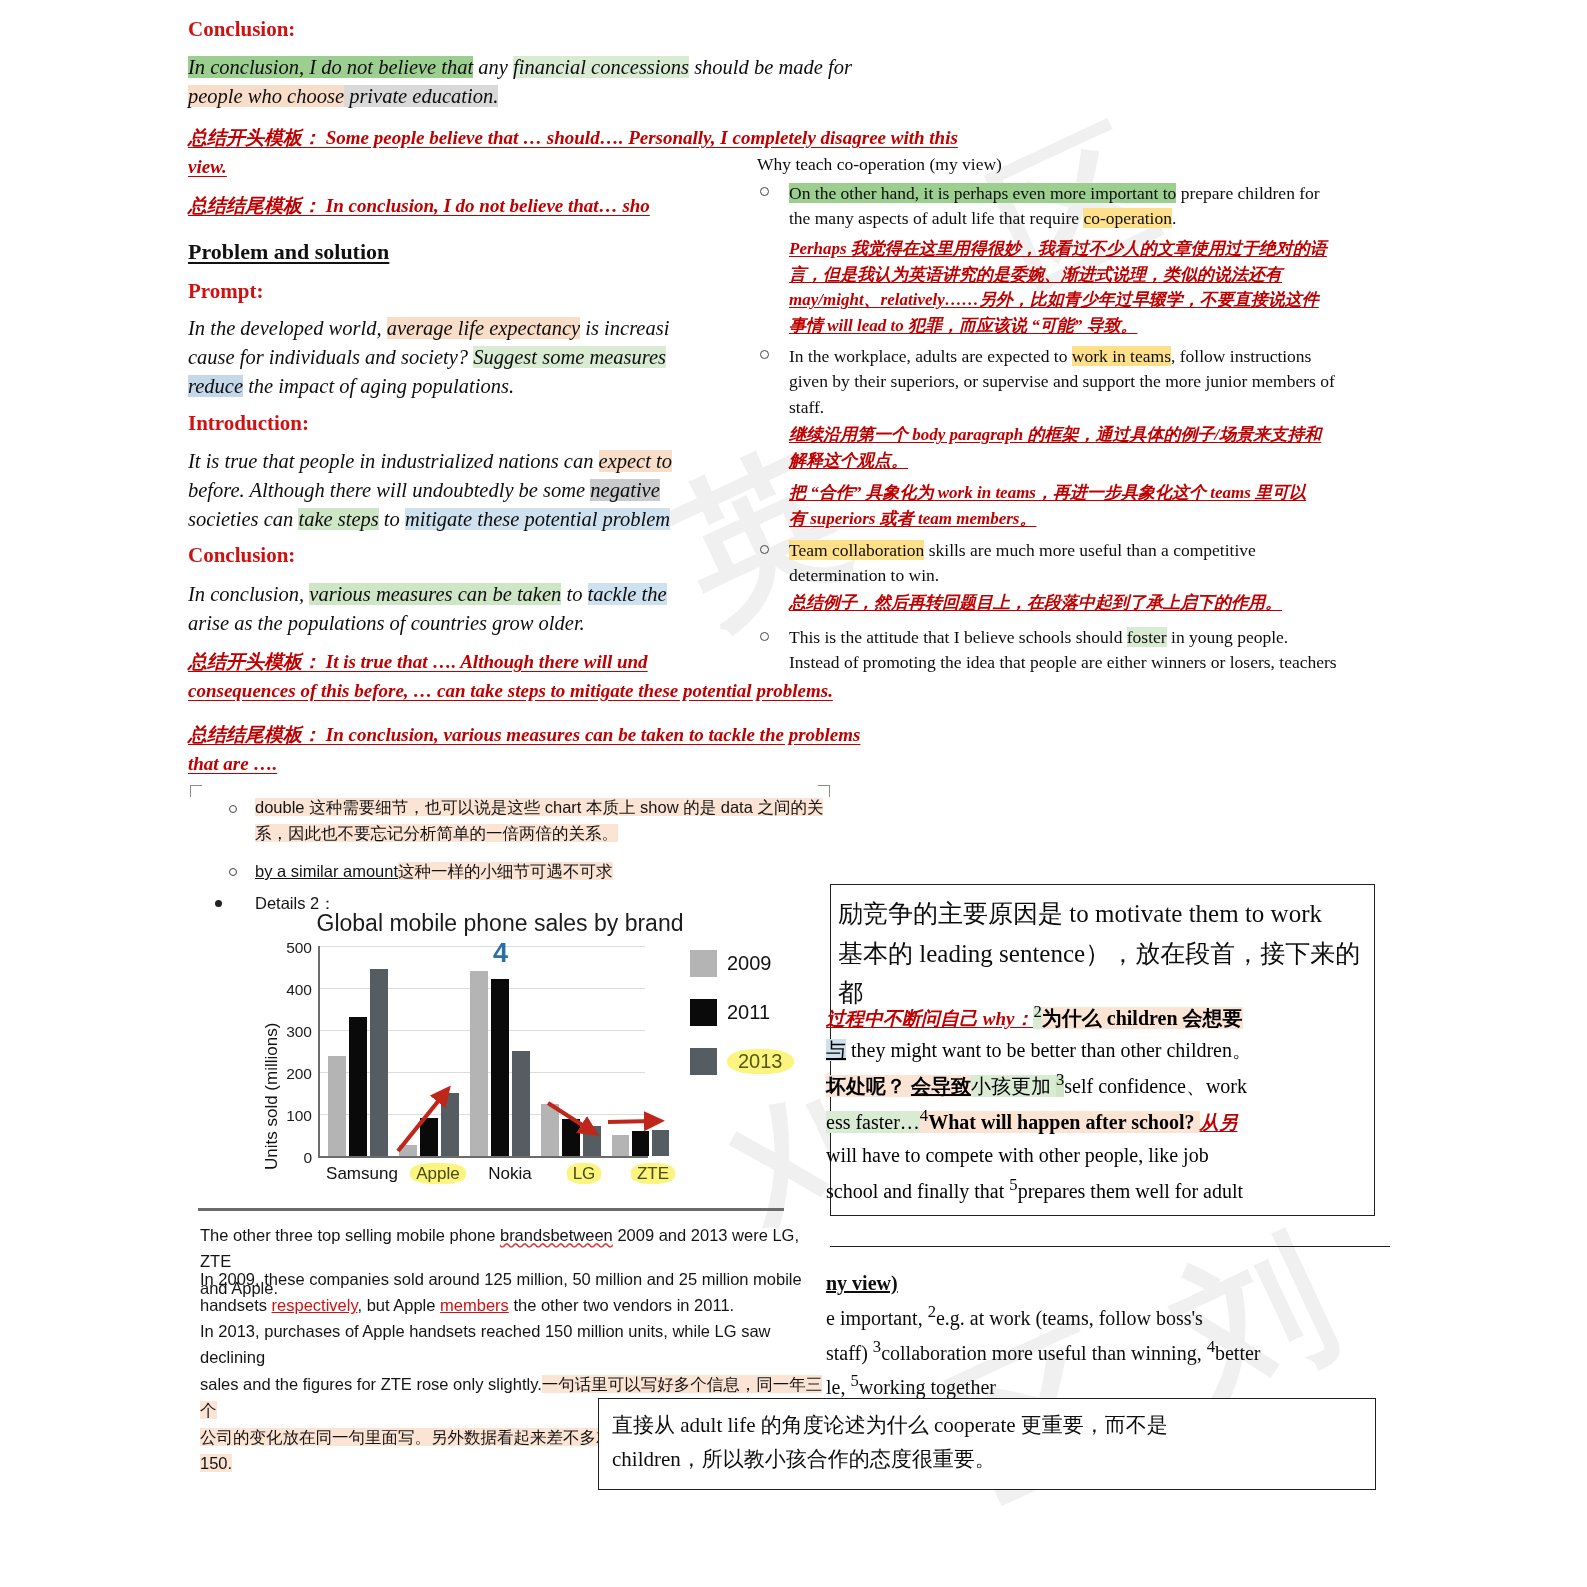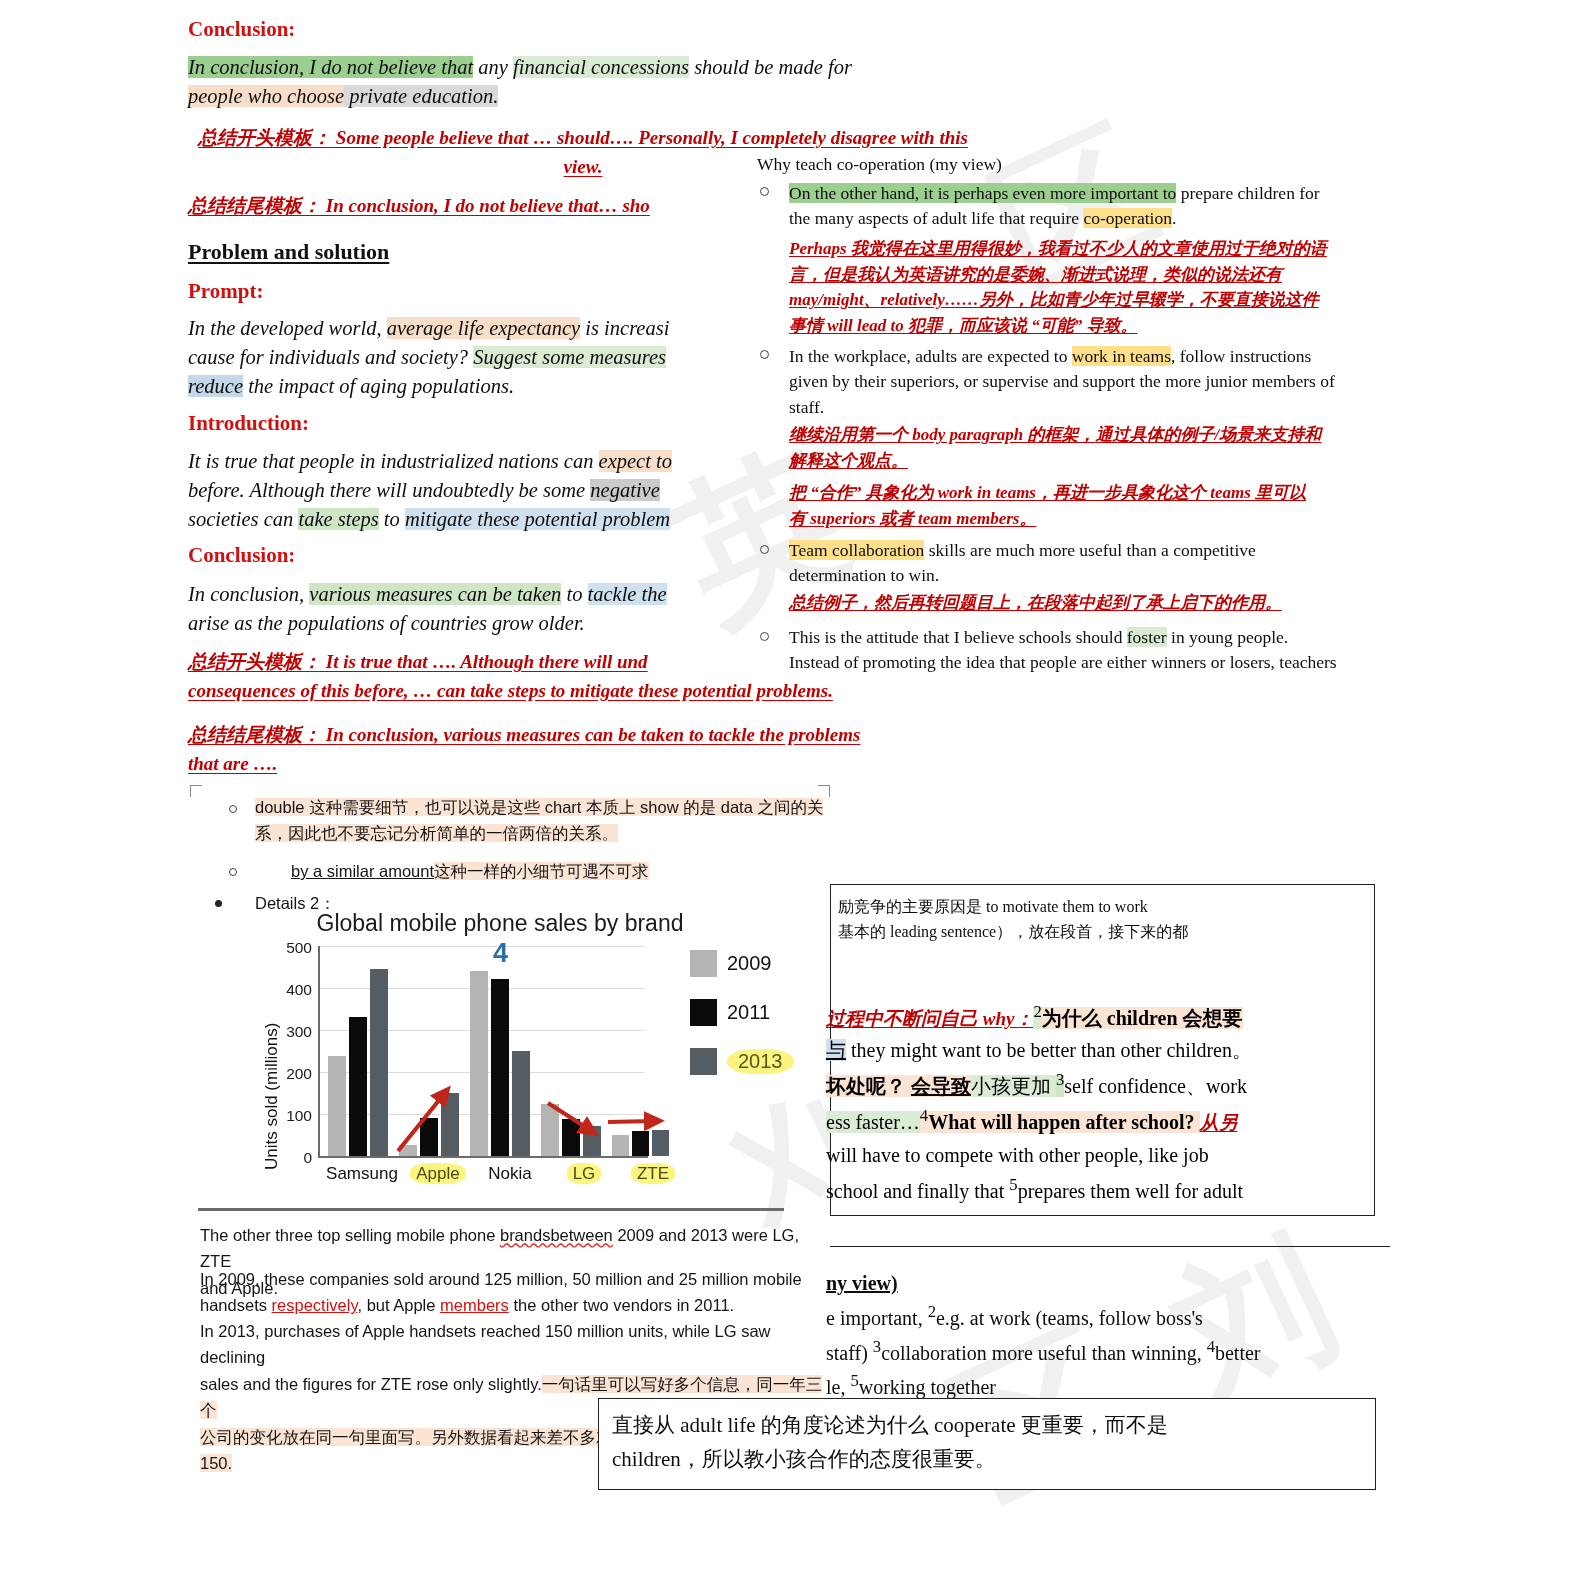--- a/index.html
+++ b/index.html
@@ -141,21 +141,21 @@
 <div class="wm" style="left:960px; top:1310px; font-size:160px; transform:rotate(-25deg);">区</div>
 <div class="wm" style="left:740px; top:1060px; font-size:140px; transform:rotate(-25deg);">刈</div>
 
 <div class="layer h-red" style="left:188px; top:17px;">Conclusion:</div>
 
 <div class="layer body-ser" style="left:188px; top:53px; width:800px;">
   <span class="hl-green">In conclusion, I do not believe that</span><span> any </span><span class="hl-green2">financial concessions</span><span> should be made for</span><br>
   <span class="hl-peach">people who choose</span><span class="hl-grey"> private education.</span>
 </div>
 
-<div class="layer cn-red" style="left:188px; top:124px; width:790px;text-align:center;">
+<div class="layer cn-red" style="left:188px; top:124px; width:790px;">
   <span>总结开头模板：</span><span> Some people believe that … should…. Personally, I completely disagree with this view.</span>
 </div>
 
 <div class="layer cn-red" style="left:188px; top:192px; width:790px;">
   <span>总结结尾模板：</span><span> In conclusion, I do not believe that… sho</span>
 </div>
 
 <div class="layer h-black-ul" style="left:188px; top:239px;">Problem and solution</div>
 
 <div class="layer h-red" style="left:188px; top:279px;">Prompt:</div>
@@ -240,21 +240,21 @@
 <div class="crop-mark layer" style="left:190px; top:785px;"></div>
 <div class="crop-mark r layer" style="left:818px; top:785px;"></div>
 
 <div class="ob layer" style="left:229px; top:805px; width:8px; height:8px;"></div>
 <div class="layer note-sans" style="left:255px; top:794px; width:570px;">
   <span class="hl-peach2">double 这种需要细节，也可以说是这些 chart 本质上 show 的是 data 之间的关</span><br>
   <span class="hl-peach2">系，因此也不要忘记分析简单的一倍两倍的关系。</span>
 </div>
 
 <div class="ob layer" style="left:229px; top:868px; width:8px; height:8px;"></div>
-<div class="layer note-sans" style="left:255px; top:858px; width:570px;margin-left:36px;">
+<div class="layer note-sans" style="left:255px; top:858px; width:570px;">
   <span class="u-blk">by a similar amount</span><span class="hl-peach2">这种一样的小细节可遇不可求</span>
 </div>
 
 <div class="db layer" style="left:215px; top:900px;"></div>
 <div class="layer note-sans" style="left:255px; top:890px;">Details 2：</div>
 
 <div id="chart-wrap" style="left:250px; top:905px; width:560px; height:310px;">
 
   <div class="chart-title" style="position:absolute; left:20px; top:5px; width:460px;">Global mobile phone sales by brand</div>
 
@@ -355,21 +355,21 @@
 
 <div class="layer note-sans" style="left:200px; top:1318px; width:632px;">
   <span>In 2013, purchases of Apple handsets reached 150 million units, while LG saw declining</span><br>
   <span>sales and the figures for ZTE rose only slightly.</span><span class="hl-peach2">一句话里可以写好多个信息，同一年三个</span><br>
   <span class="hl-peach2">公司的变化放在同一句里面写。另外数据看起来差不多就行了，不需要 150 写 around</span><br>
   <span class="hl-peach2">150.</span>
 </div>
 
 <div class="box" style="left:830px; top:884px; width:545px; height:332px;"></div>
 
-<div class="layer body-ser-sm" style="left:838px; top:894px; width:540px; font-size:16px; line-height:1.58; z-index:5;">
+<div class="layer body-ser-sm" style="left:838px; top:894px; width:540px; font-size:25px; line-height:1.58; z-index:5;">
   <span>励竞争的主要原因是</span><span> to motivate them to work</span><br>
   <span>基本的 leading sentence），放在段首，接下来的都</span>
 </div>
 
 <div class="layer" style="left:826px; top:998px; width:560px; font-family:'Liberation Serif', serif; font-size:20px; line-height:1.62; z-index:5;">
   <span class="cn-red-sm" style="font-size:19px;">过程中不断问自己 why：</span><span class="hl-green2"><sup>2</sup></span><span class="hl-peach2" style="font-weight:700;">为什么 children 会想要</span><br>
   <span class="hl-blue2 u-blk">与</span><span> they might want to be better than other children。</span><br>
   <span class="hl-peach2" style="font-weight:700;">坏处呢？ </span><span class="hl-peach2 u-blk" style="font-weight:700;">会导致</span><span class="hl-green2">小孩更加 </span><span class="hl-green3"><sup>3</sup></span><span>self confidence、work</span><br>
   <span class="hl-green2">ess faster…</span><span class="hl-peach2"><sup>4</sup></span><span class="hl-peach2" style="font-weight:700;">What will happen after school? </span><span class="cn-red-sm" style="font-size:19px;">从另</span><br>
   <span>will have to compete with other people, like job</span><br>

